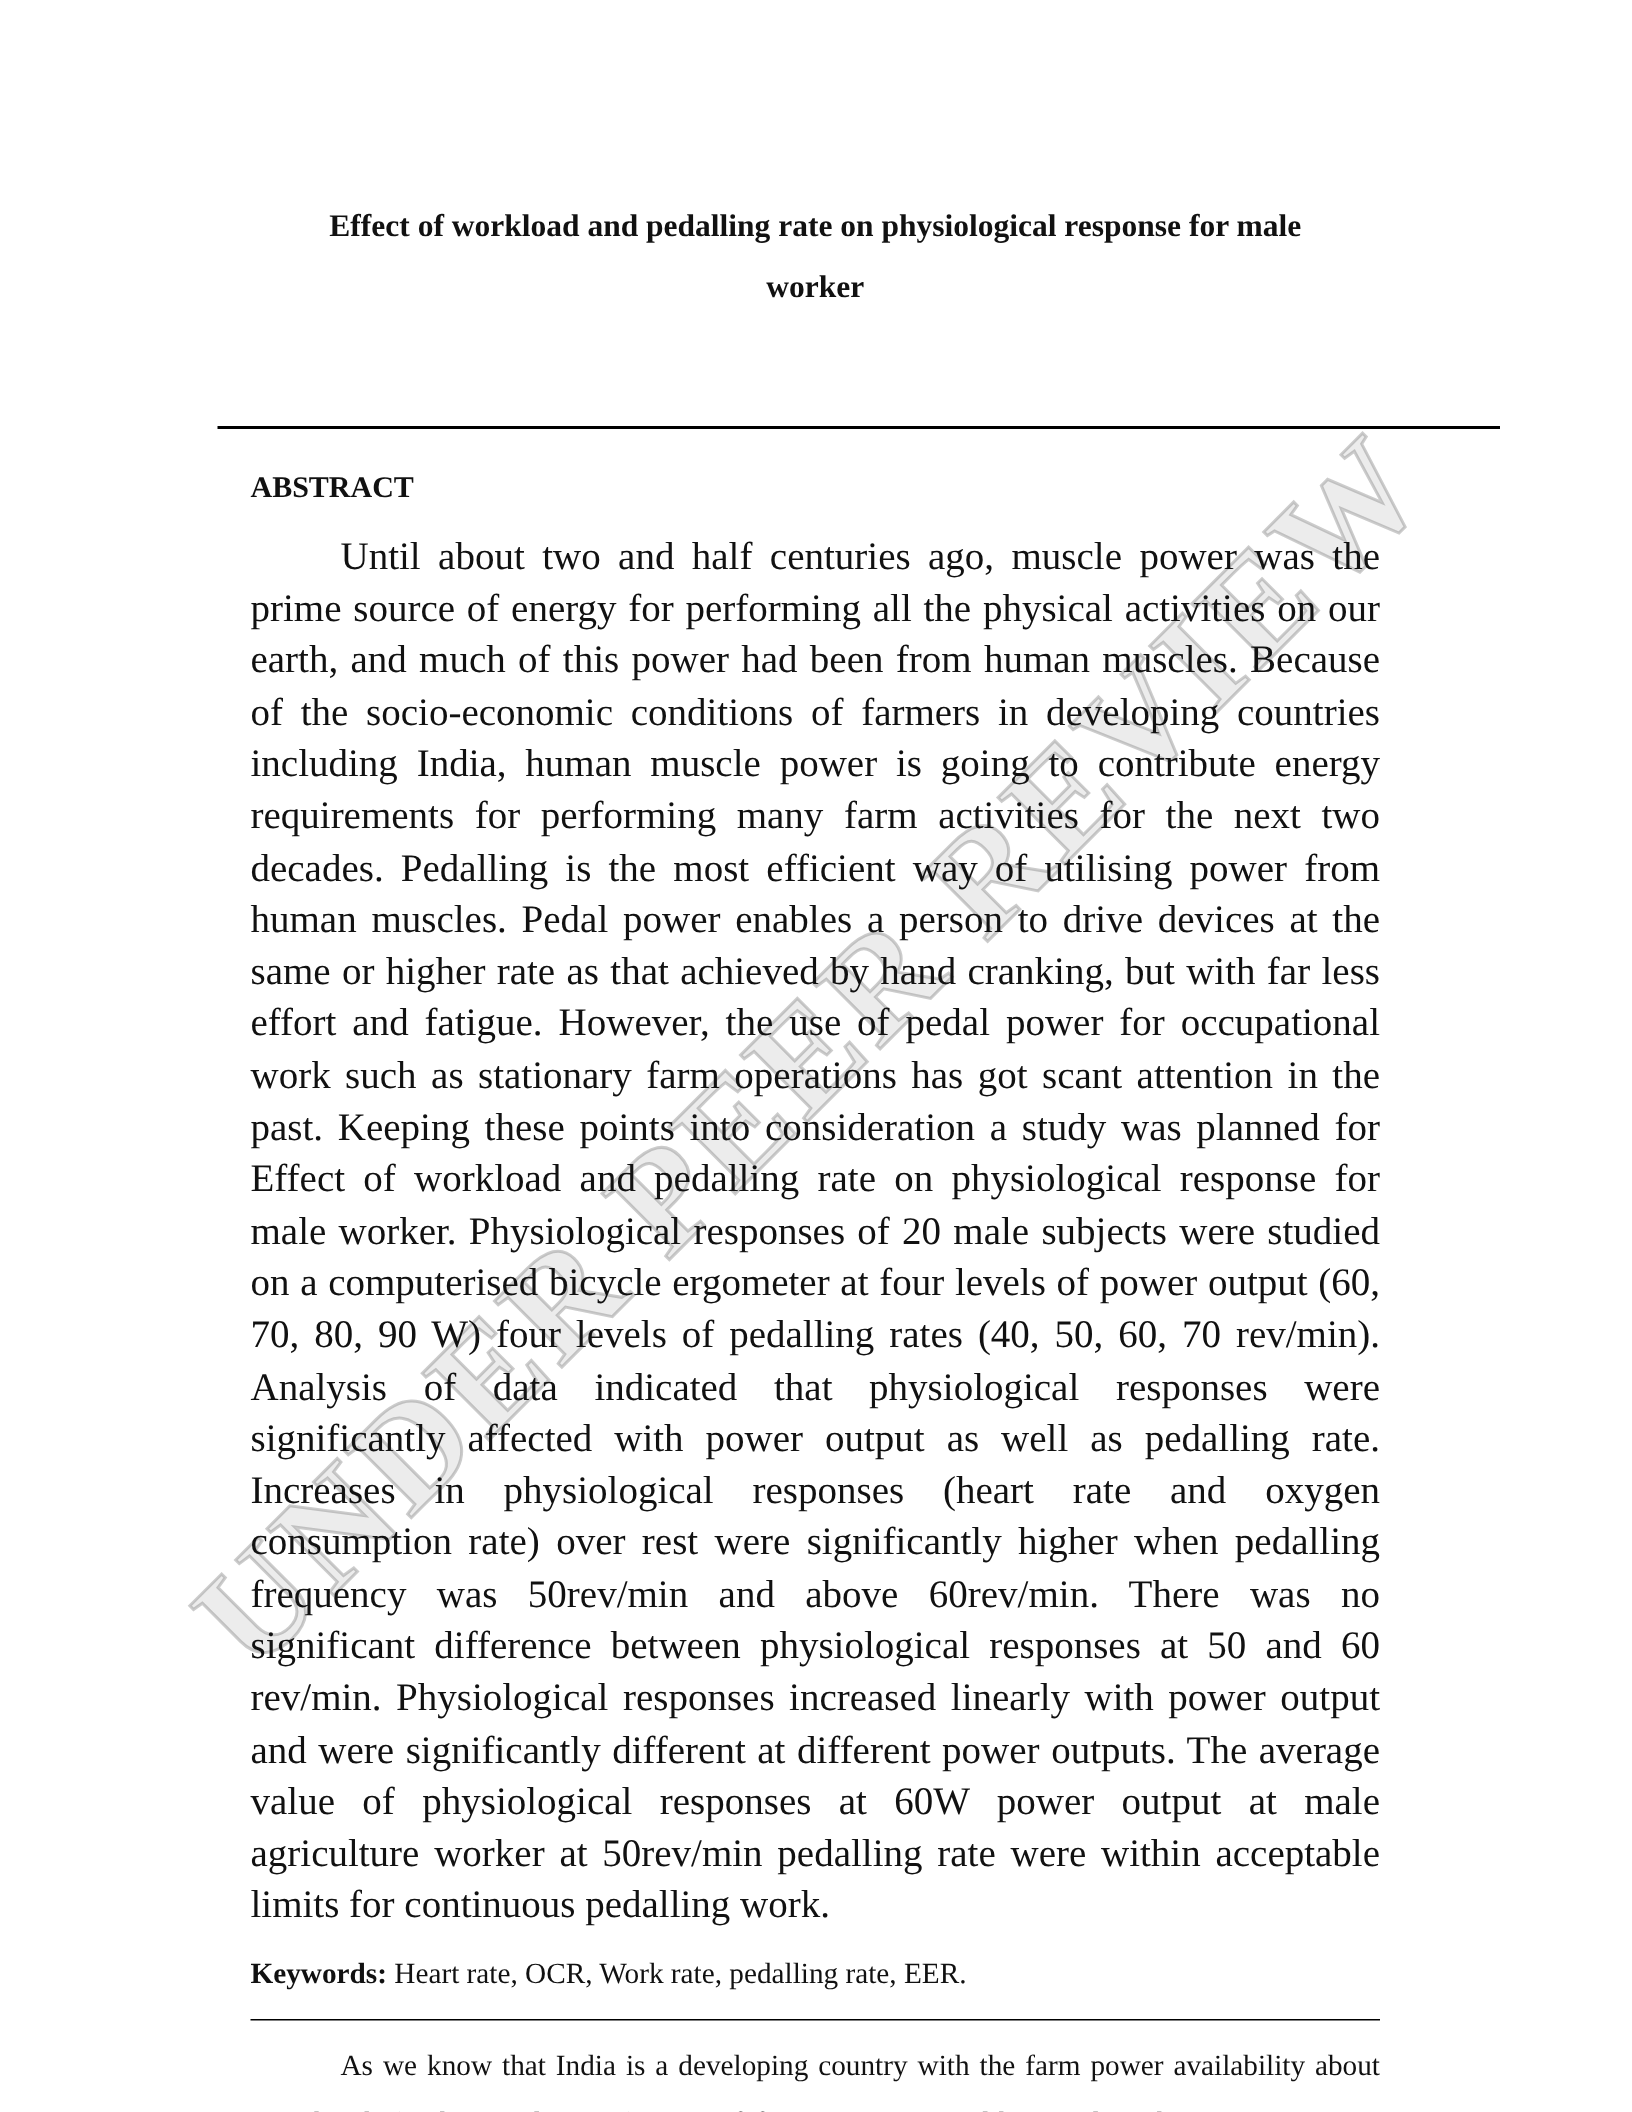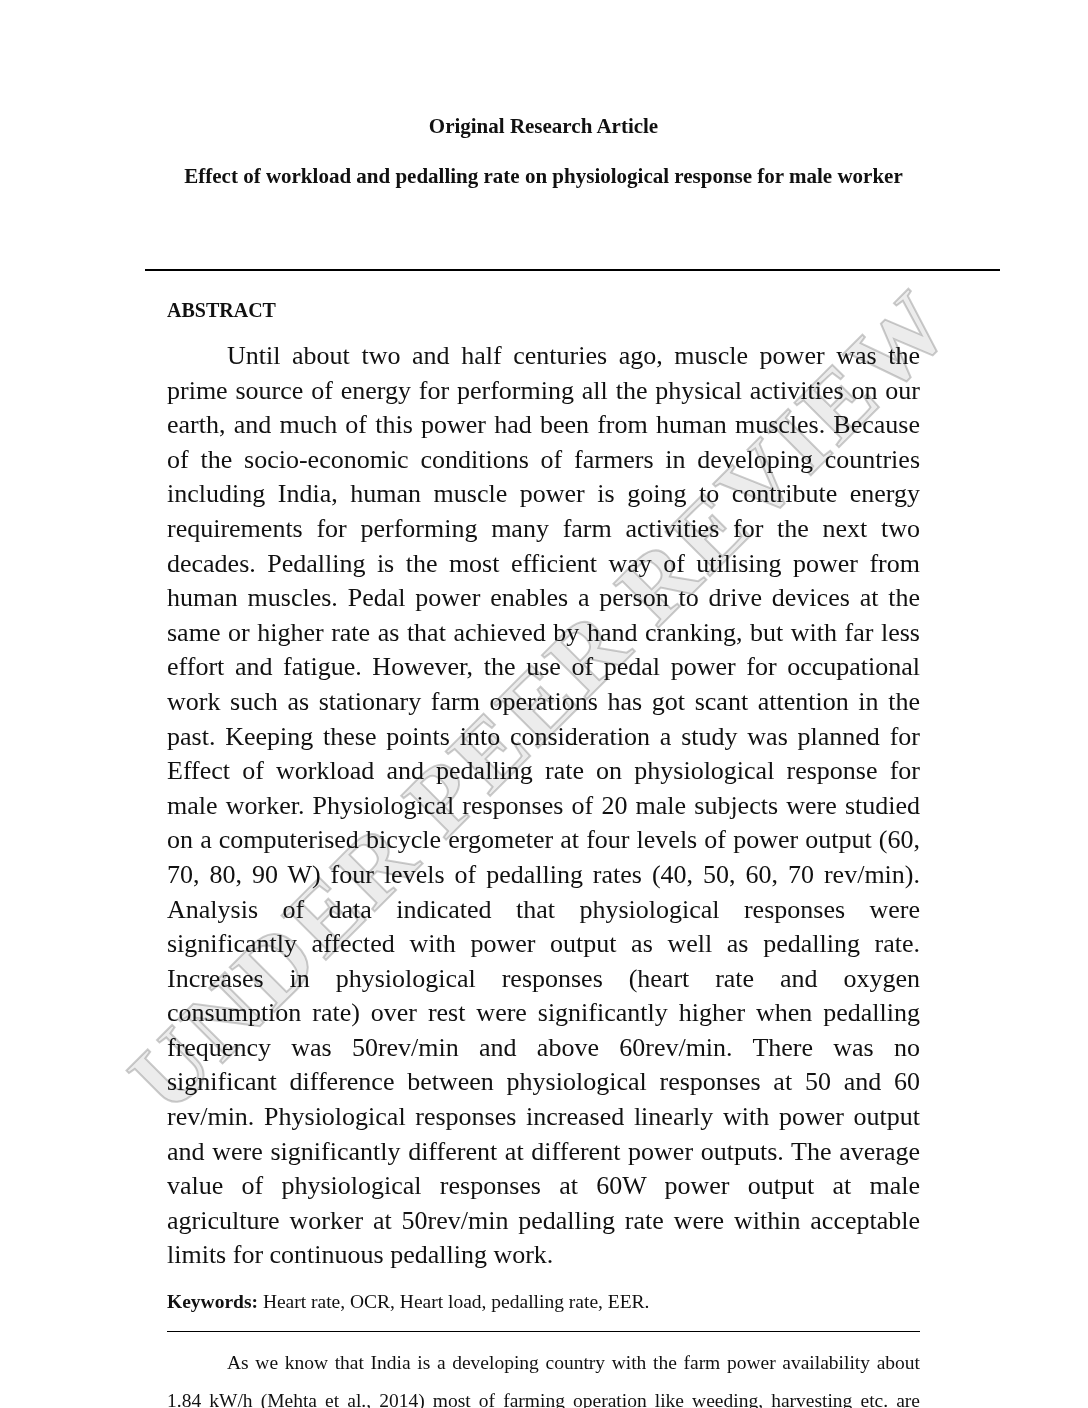--- a/index.html
+++ b/index.html
@@ -37,21 +37,21 @@
     padding: 112px 168px 0 167px; 
   }
   .article-type {
     margin: 0 0 16px 0;
     text-align: center;
     font-size: 21px;
     font-weight: bold;
     line-height: 28px;
   }
   .paper-title {
-    margin: 4px;
+    margin: 18px;
     text-align: center;
     font-size: 21px;
     font-weight: bold;
     line-height: 41px;
   }
   .rule-top {
     height: 2px;
     background: #000000;
     border: none;
     margin: 72px 0 0 -22px;
@@ -98,31 +98,30 @@
 </style>
 </head>
 <body>
 
 <div class="page">
 
   <div class="watermark">UNDER PEER REVIEW</div>
 
   <div class="content">
 
-    <div class="article-type">Original Research Article</div>
 
     <div class="paper-title">Effect of workload and pedalling rate on physiological response for male worker</div>
 
     <div class="rule-top"></div>
 
     <div class="section-heading">ABSTRACT</div>
 
     <p class="body-text">Until about two and half centuries ago, muscle power was the prime source of energy for performing all the physical activities on our earth, and much of this power had been from human muscles. Because of the socio-economic conditions of farmers in developing countries including India, human muscle power is going to contribute energy requirements for performing many farm activities for the next two decades. Pedalling is the most efficient way of utilising power from human muscles. Pedal power enables a person to drive devices at the same or higher rate as that achieved by hand cranking, but with far less effort and fatigue. However, the use of pedal power for occupational work such as stationary farm operations has got scant attention in the past. Keeping these points into consideration a study was planned for Effect of workload and pedalling rate on physiological response for male worker. Physiological responses of 20 male subjects were studied on a computerised bicycle ergometer at four levels of power output (60, 70, 80, 90 W) four levels of pedalling rates (40, 50, 60, 70 rev/min). Analysis of data indicated that physiological responses were significantly affected with power output as well as pedalling rate. Increases in physiological responses (heart rate and oxygen consumption rate) over rest were significantly higher when pedalling frequency was 50rev/min and above 60rev/min. There was no significant difference between physiological responses at 50 and 60 rev/min. Physiological responses increased linearly with power output and were significantly different at different power outputs. The average value of physiological responses at 60W power output at male agriculture worker at 50rev/min pedalling rate were within acceptable limits for continuous pedalling work.</p>
 
-    <p class="keywords-line"><span class="kw-label">Keywords:</span><span> Heart rate, OCR, Heart load, pedalling rate, EER.</span></p>
+    <p class="keywords-line"><span class="kw-label">Keywords:</span><span> Heart rate, OCR, Work rate, pedalling rate, EER.</span></p>
 
     <div class="rule-mid"></div>
 
 
     <p class="body-text intro-text">As we know that India is a developing country with the farm power availability about 1.84 kW/h (Mehta et al., 2014) most of farming operation like weeding, harvesting etc. are</p>
 
   </div>
 </div>
 
 </body></html>

